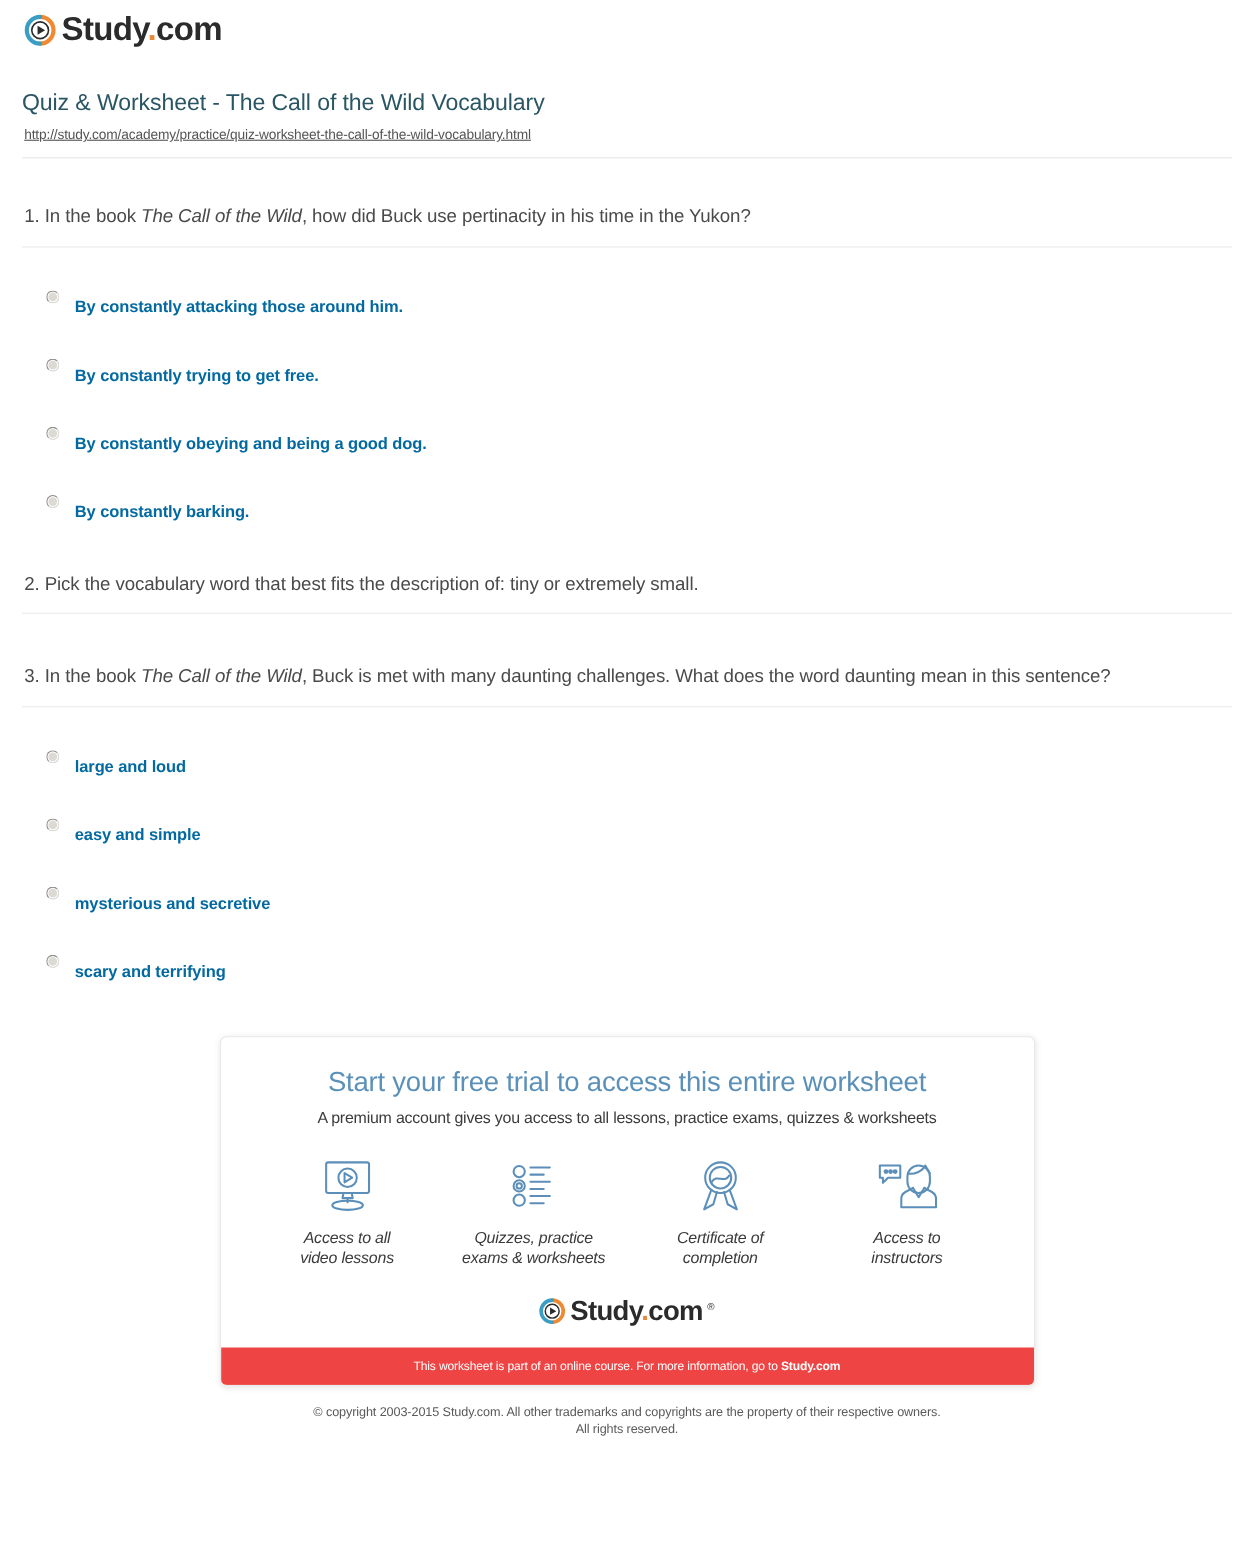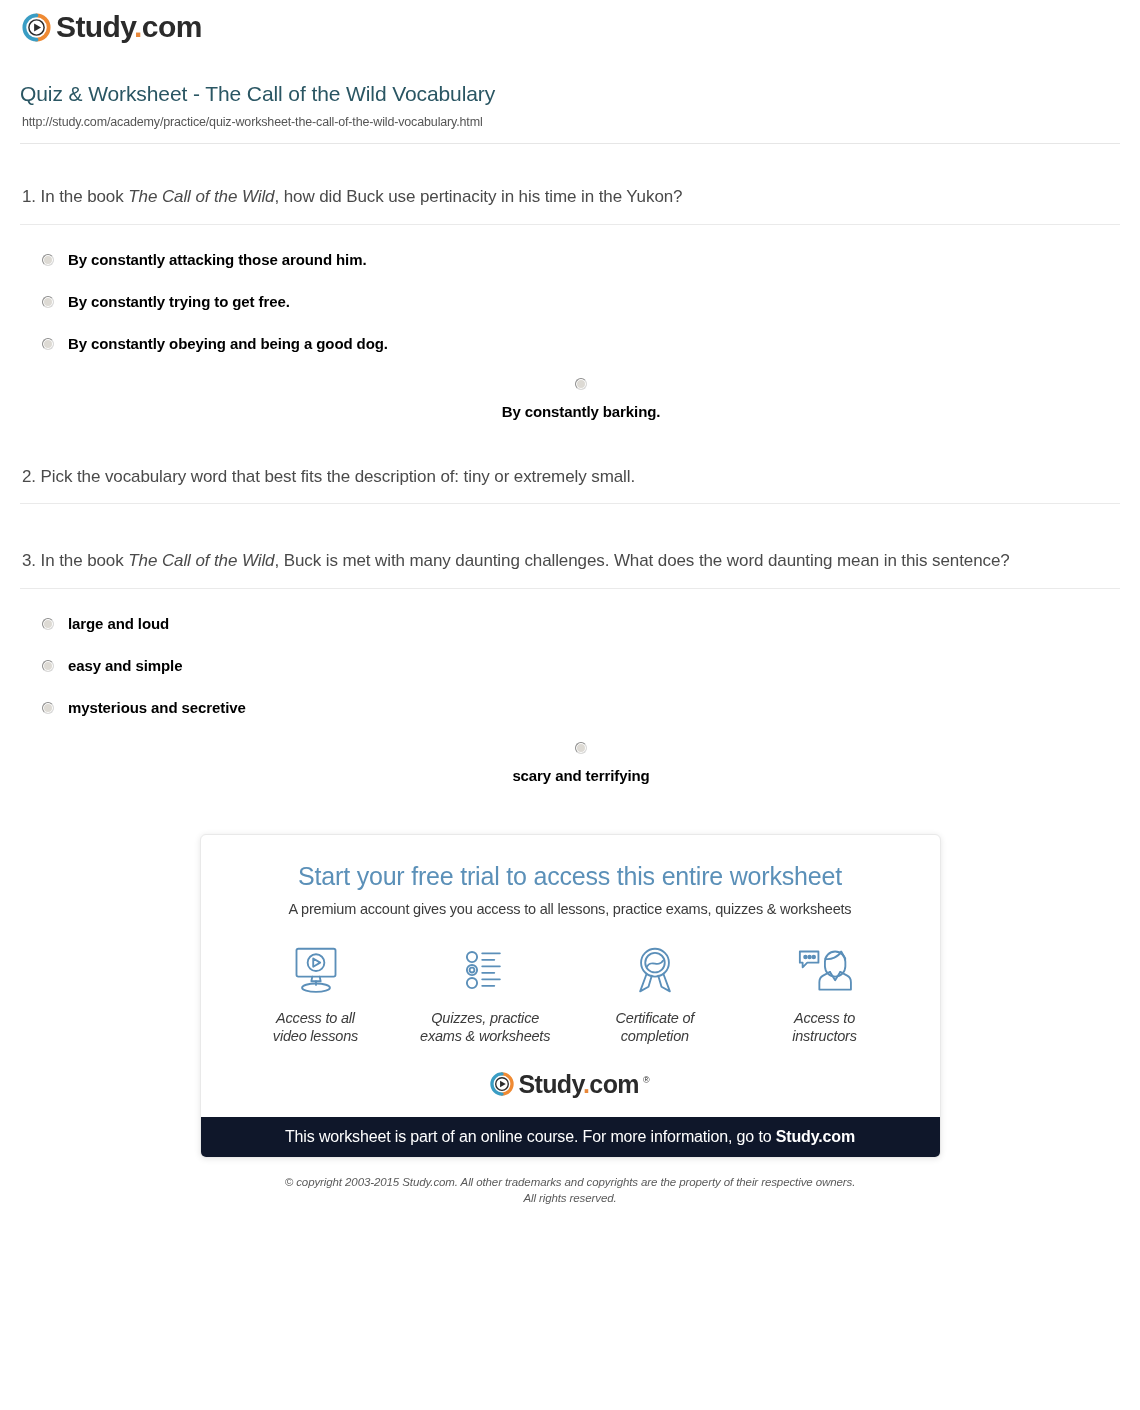--- a/index.html
+++ b/index.html
@@ -55,20 +55,21 @@
     color: #2a5663;
     letter-spacing: -0.1px;
     margin: 34px 0 0 0;
     line-height: 1.15;
   }
   .page-url {
     font-size: 12.5px;
     color: #555;
     margin: 9px 0 0 2px;
     letter-spacing: -0.15px;
+    text-decoration: underline;
   }
   .rule {
     height: 1px;
     background: #e6e6e6;
     margin: 14px 0 0 0;
   }
 
   
   .question-block { margin-top: 44px; }
   .question-block.first { margin-top: 40px; }
@@ -93,41 +94,42 @@
     list-style: none;
     margin: 0;
     padding: 26px 0 0 22px;
   }
   .option {
     display: flex;
     align-items: center;
     gap: 14px;
     margin-bottom: 25px;
   }
-  .option:last-child { margin-bottom: 0; flex-direction: column; }
+  .option:last-child { margin-bottom: 0; }
 
   .radio {
     width: 12px;
     height: 12px;
     flex: 0 0 12px;
     border-radius: 50%;
     background: #dddad4;
     box-shadow: inset 0 0 0 1px #ffffff;
     border: 1px solid #8e8e8e;
     border-right-color: #d9d9d9;
     border-bottom-color: #d9d9d9;
     box-sizing: border-box;
     position: relative;
     top: 1px;
   }
   .option-label {
     font-size: 15px;
     font-weight: bold;
-    color: #000000;
+    color: #0369a1;
     letter-spacing: -0.1px;
+    margin-top: 20px;
   }
 
   
   .promo-wrap {
     margin-top: 50px;
     display: flex;
     justify-content: center;
   }
   .promo-card {
     width: 741px;
@@ -191,38 +193,37 @@
   .promo-logo .logo-mark { width: 24px; height: 24px; flex: 0 0 24px; }
   .promo-logo .logo-text { font-size: 25px; }
   .promo-logo .tm {
     font-size: 9px;
     color: #2b2b2b;
     align-self: flex-start;
     margin-top: 3px;
   }
 
   .promo-bar {
-    background: #0f172a;
+    background: #ef4444;
     color: #ffffff;
     text-align: center;
-    font-size: 16px;
+    font-size: 11px;
     padding: 11px 22px;
     letter-spacing: -0.15px;
   }
   .promo-bar b { font-weight: bold; }
 
   
   .copyright {
     text-align: center;
     font-size: 11.5px;
     color: #5a5a5a;
     line-height: 1.45;
     margin-top: 16px;
     letter-spacing: -0.1px;
-    font-style: italic;
   }
 </style>
 </head>
 <body>
 
 <div class="site-header">
   <div class="logo">
     <span class="logo-mark">
       <svg viewBox="0 0 32 32" width="29" height="29" aria-hidden="true">
         <path d="M16 2.6 A13.4 13.4 0 0 1 16 29.4" fill="none" stroke="#ef8a33" stroke-width="4.2" stroke-linecap="round"></path>

